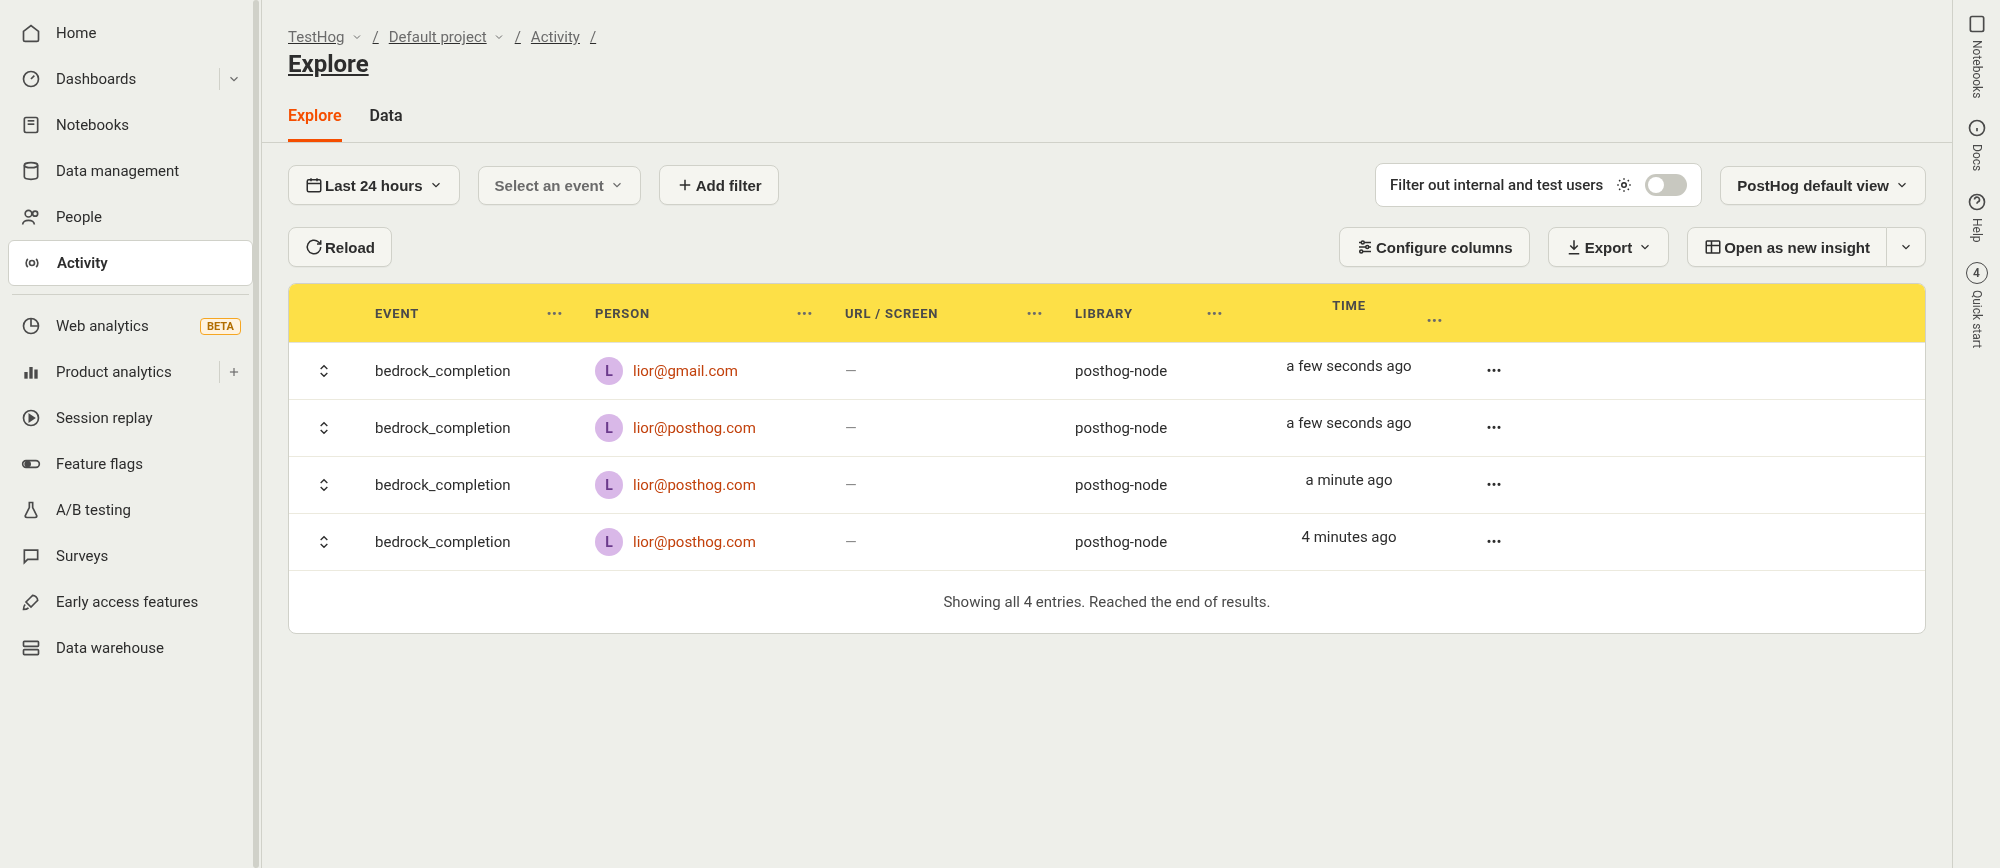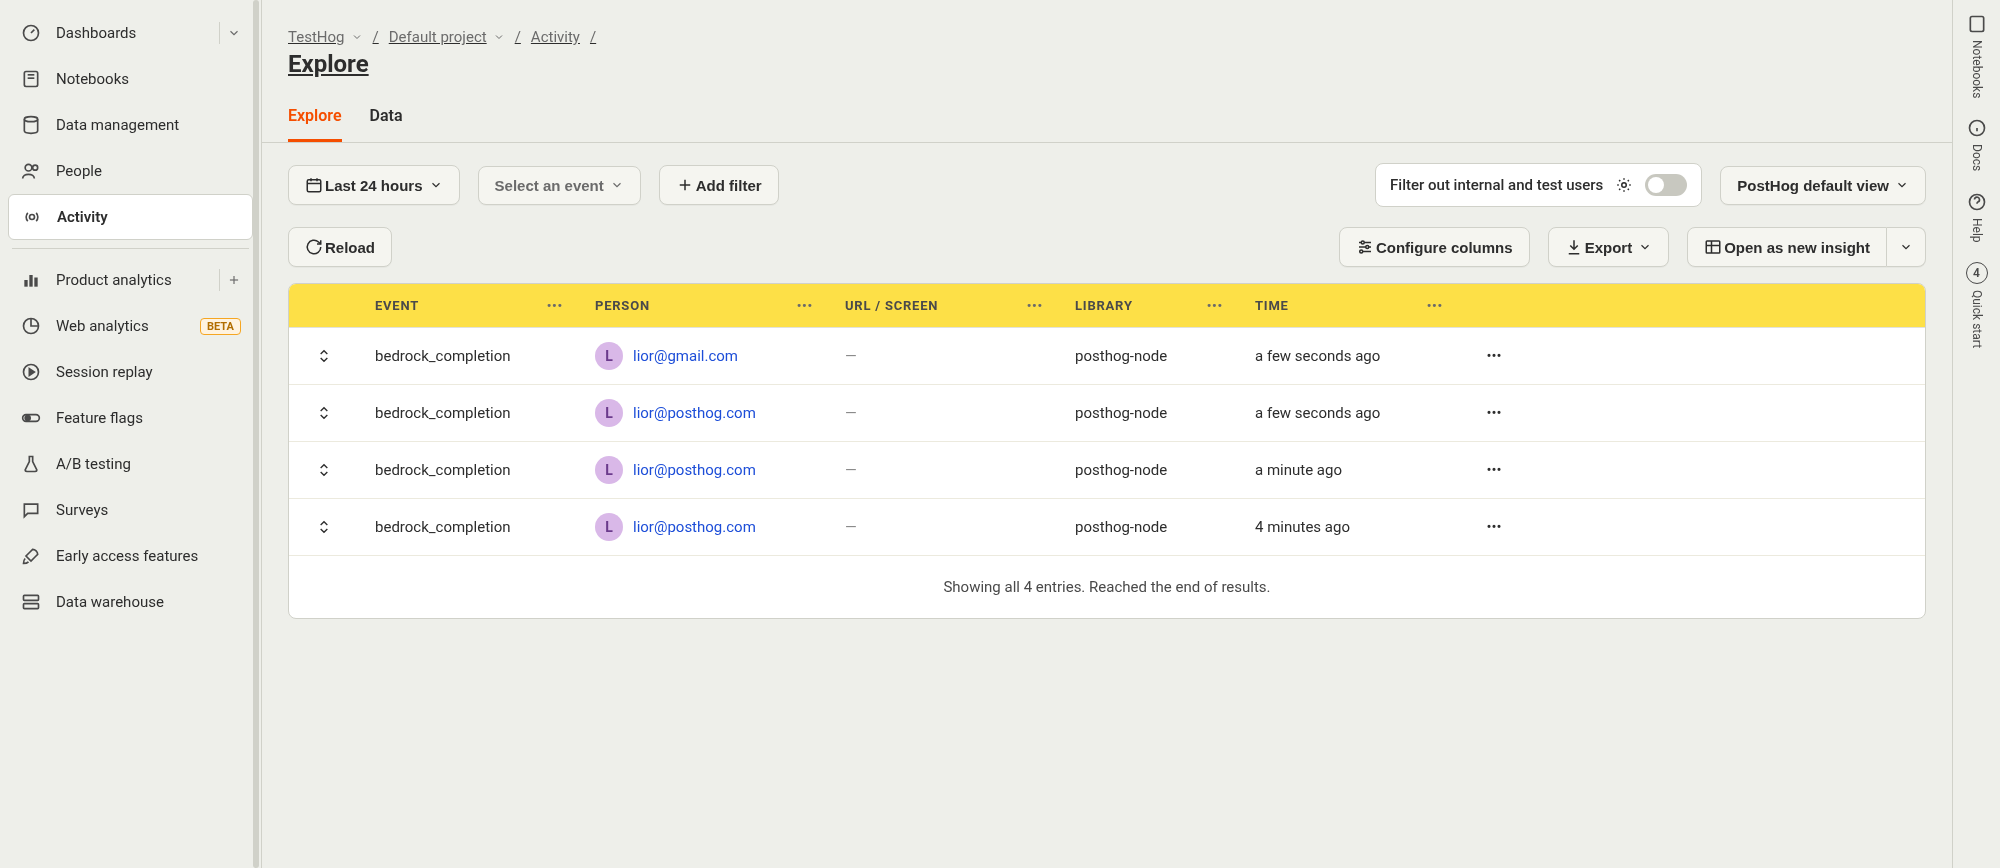--- a/index.html
+++ b/index.html
@@ -29,41 +29,49 @@
 .action-row { display:flex; gap:18px; padding:20px 26px 16px 26px; align-items:center; }
 .action-row .spacer { flex:1; }
 .table-wrap { margin:0 26px; background:#fff; border:1px solid #d0d1c9; border-radius:8px; overflow:hidden; }
 .thead { display:flex; background:#fde047; border-bottom:1px solid #e2e2da; font-size:13px; font-weight:700; letter-spacing:0.06em; color:#4a4a4a; text-transform:uppercase; }
 .th, .td { padding:14px 16px; display:flex; align-items:center; }
 .col-expand { width:70px; justify-content:center; }
 .col-event { width:220px; }
 .col-person { width:250px;align-items:center; }
 .col-url { width:230px; }
 .col-lib { width:180px; }
-.col-time { width:220px; }
+.col-time { width:220px;flex-direction:column; }
 .col-menu { width:70px; justify-content:center; }
 .th-dots { margin-left:auto; color:#6a6a6a; cursor:pointer; }
 .trow { display:flex; border-bottom:1px solid #eceade; background:#fff; font-size:15px; }
 .avatar { width:28px; height:28px; border-radius:50%; background:#d9b8e8; color:#6b3a8c; font-weight:700; display:flex; align-items:center; justify-content:center; margin-right:10px; font-size:14px; }
-.person-link { color:#1d4ed8; text-decoration:none; }
+.person-link { color:#c2410c; text-decoration:none; }
 .dash { color:#888; }
 .footer-msg { text-align:center; padding:22px; color:#4a4a4a; font-size:15px; }
 .right-rail { width:48px; background:#eeefea; border-left:1px solid #d0d1c9; display:flex; flex-direction:column; align-items:center; padding-top:14px; gap:20px; flex-shrink:0; }
 .right-rail .ritem { display:flex; flex-direction:column; align-items:center; gap:6px; cursor:pointer; color:#4a4a4a; }
 .right-rail .rlabel { writing-mode:vertical-rl; font-size:12px; }
 .right-rail .badge-circle { width:22px; height:22px; border:1.5px solid #4a4a4a; border-radius:50%; display:flex; align-items:center; justify-content:center; font-size:12px; font-weight:600; }
 svg { display:block; }
 </style>
 </head>
 <body>
 
 <nav class="sidebar">
   <div class="nav-item">
     <span class="icon">
         <svg width="20" height="20" viewBox="0 0 24 24" fill="none" stroke="currentColor" stroke-width="2">
+          <path d="M3 10l9-7 9 7v10a2 2 0 0 1-2 2H5a2 2 0 0 1-2-2z"></path>
+        </svg>
+      </span>
+    <span>Home</span>
+  </div>
+  <div class="nav-item">
+    <span class="icon">
+        <svg width="20" height="20" viewBox="0 0 24 24" fill="none" stroke="currentColor" stroke-width="2">
           <path d="M12 3a9 9 0 0 1 9 9h0a9 9 0 0 1-18 0 9 9 0 0 1 9-9z"></path>
           <path d="M12 12l4-4"></path>
         </svg>
       </span>
     <span>Dashboards</span>
     <span class="nav-trail">
         <svg width="14" height="14" viewBox="0 0 24 24" fill="none" stroke="currentColor" stroke-width="2">
           <polyline points="6 9 12 15 18 9"></polyline>
         </svg>
       </span>
@@ -100,45 +108,45 @@
   <div class="nav-item active">
     <span class="icon">
         <svg width="20" height="20" viewBox="0 0 24 24" fill="none" stroke="currentColor" stroke-width="2">
           <circle cx="12" cy="12" r="3"></circle>
           <path d="M5 12a7 7 0 0 1 2-5M19 12a7 7 0 0 0-2-5M5 12a7 7 0 0 0 2 5M19 12a7 7 0 0 1-2 5"></path>
         </svg>
       </span>
     <span>Activity</span>
   </div>
   <div class="nav-divider"></div>
+  <div class="nav-item">
+    <span class="icon">
+        <svg width="20" height="20" viewBox="0 0 24 24" fill="none" stroke="currentColor" stroke-width="2">
+          <path d="M12 3v9h9"></path>
+          <circle cx="12" cy="12" r="9"></circle>
+        </svg>
+      </span>
+    <span>Web analytics</span>
+    <span class="badge-beta">BETA</span>
+  </div>
   <div class="nav-item">
     <span class="icon">
         <svg width="20" height="20" viewBox="0 0 24 24" fill="currentColor">
           <rect x="4" y="12" width="4" height="8"></rect>
           <rect x="10" y="6" width="4" height="14"></rect>
           <rect x="16" y="9" width="4" height="11"></rect>
         </svg>
       </span>
     <span>Product analytics</span>
     <span class="nav-trail">
         <svg width="14" height="14" viewBox="0 0 24 24" fill="none" stroke="currentColor" stroke-width="2">
           <line x1="12" y1="5" x2="12" y2="19"></line>
           <line x1="5" y1="12" x2="19" y2="12"></line>
         </svg>
       </span>
-  </div>
-  <div class="nav-item">
-    <span class="icon">
-        <svg width="20" height="20" viewBox="0 0 24 24" fill="none" stroke="currentColor" stroke-width="2">
-          <path d="M12 3v9h9"></path>
-          <circle cx="12" cy="12" r="9"></circle>
-        </svg>
-      </span>
-    <span>Web analytics</span>
-    <span class="badge-beta">BETA</span>
   </div>
   <div class="nav-item">
     <span class="icon">
         <svg width="20" height="20" viewBox="0 0 24 24" fill="none" stroke="currentColor" stroke-width="2">
           <circle cx="12" cy="12" r="9"></circle>
           <polygon points="10,8 16,12 10,16" fill="currentColor"></polygon>
         </svg>
       </span>
     <span>Session replay</span>
   </div>

